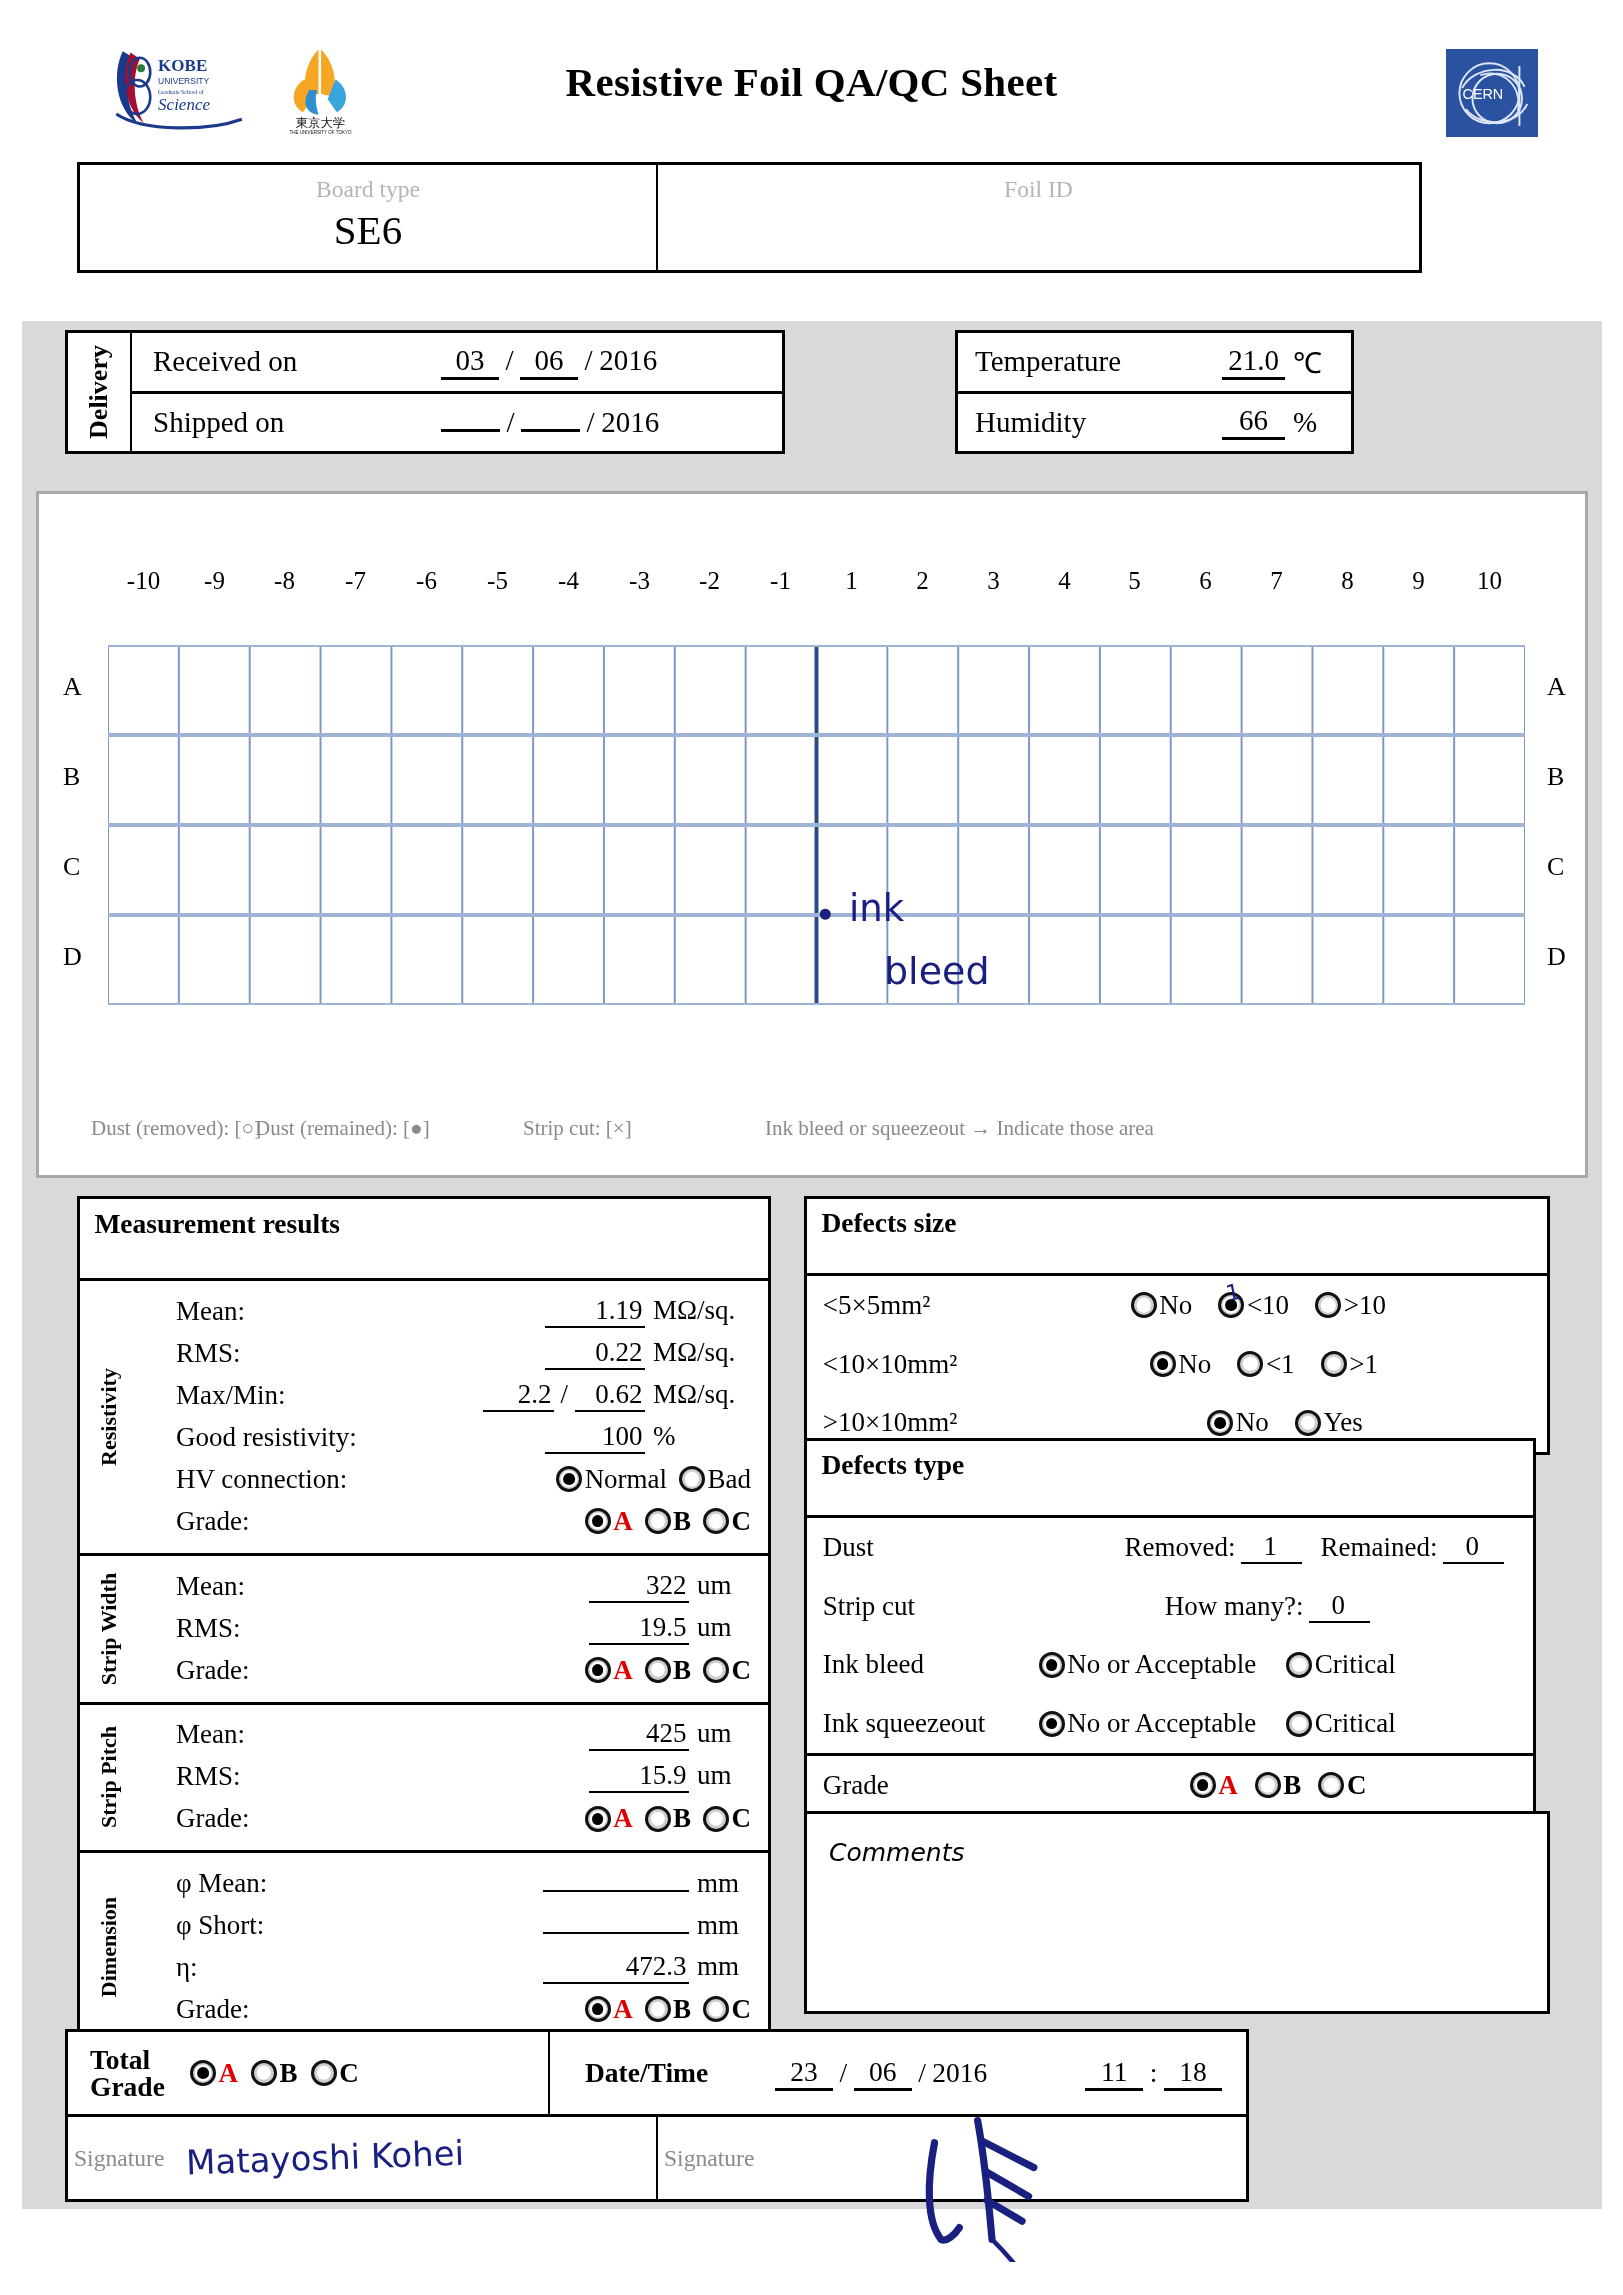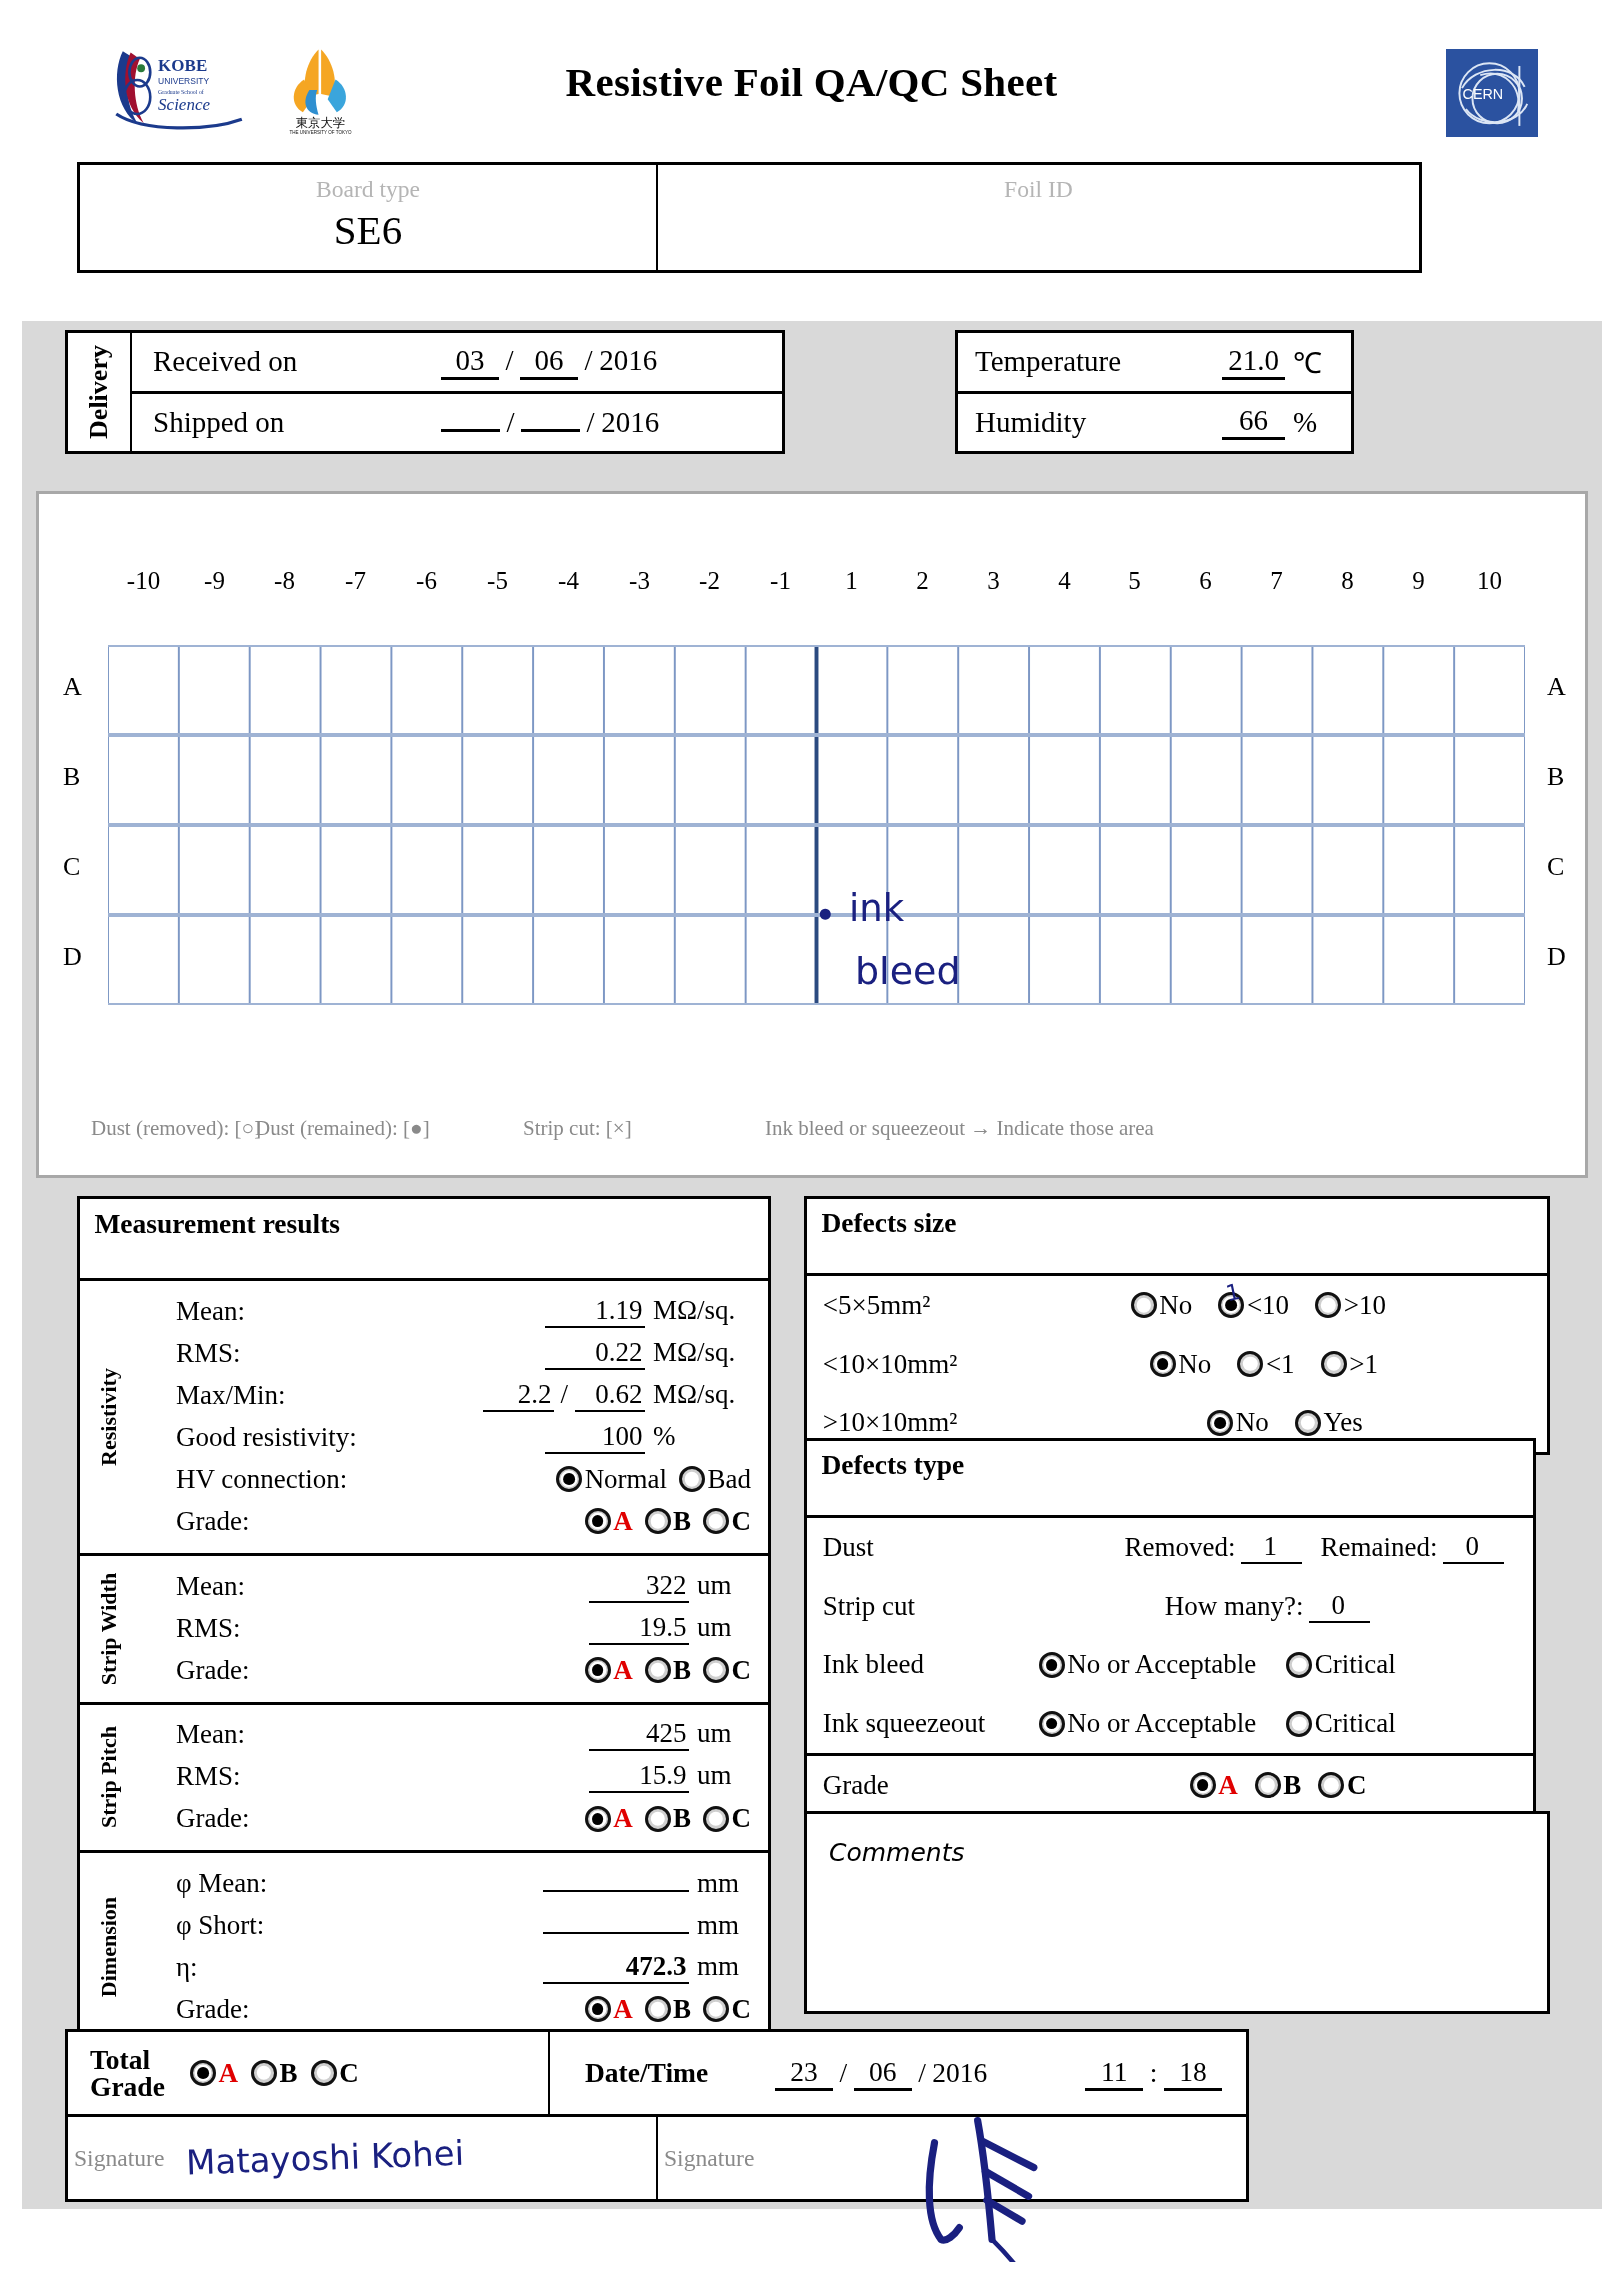--- a/index.html
+++ b/index.html
@@ -66,21 +66,21 @@
   .msec:last-child{border-bottom:none;}
   .msec-label{flex:0 0 58px;position:relative;}
   .msec-label span{position:absolute;left:50%;top:50%;transform:translate(-50%,-50%) rotate(-90deg);
       white-space:nowrap;font-size:22px;font-weight:bold;text-align:center;line-height:1.05;}
   .msec-body{flex:1;padding:9.2px 17px 10.5px 0;}
   .mrow{display:flex;align-items:center;font-size:27px;height:42px;}
   .mrow .k{flex:0 0 262px;padding-left:38px;box-sizing:border-box;}
   .mrow .v{flex:1;text-align:right;display:flex;justify-content:flex-end;align-items:baseline;}
   .uline{border-bottom:2.6px solid #000;min-width:98px;text-align:right;padding-right:2.6px;}
   .uline.sm{min-width:68px;}
-  .uline.blank{min-width:144px;font-weight:bold;}
+  .uline.blank{min-width:144px;}
   .unit{display:inline-block;width:98px;text-align:left;padding-left:7.9px;}
   .unit.narrow{width:54px;}
 
   
   .radio{display:inline-block;width:26px;height:26px;border-radius:50%;
          border:3.3px solid #111;box-sizing:border-box;position:relative;
          background:#c9c9c9;vertical-align:middle;}
   .radio i{position:absolute;left:50%;top:50%;width:11.8px;height:11.8px;border-radius:50%;
            background:#000;transform:translate(-50%,-50%);}
   .radio.off{background:#cfcfcf;}
@@ -281,21 +281,21 @@
     </div>
   <div id="row-labels-right">
       <div class="rowlab" style="left:1508px;top:178px">A</div>
       <div class="rowlab" style="left:1508px;top:268px">B</div>
       <div class="rowlab" style="left:1508px;top:358px">C</div>
       <div class="rowlab" style="left:1508px;top:448px">D</div>
     </div>
   <div id="map-annotations">
       <div class="handw" style="position:absolute;left:780px;top:411px;font-size:14.4px">●</div>
       <div class="handw" style="position:absolute;left:810px;top:393px;font-size:37px">ink</div>
-      <div class="handw" style="position:absolute;left:816px;top:455px;font-size:38px">bleed</div>
+      <div class="handw" style="position:absolute;left:845px;top:455px;font-size:38px">bleed</div>
     </div>
   <div id="legend">
       <span style="left:52px">Dust (removed): [○]</span>
       <span style="left:216px">Dust (remained): [●]</span>
       <span style="left:484px">Strip cut: [×]</span>
       <span style="left:726px">Ink bleed or squeezeout → Indicate those area</span>
     </div>
 </div>
 
 <div id="meas">

